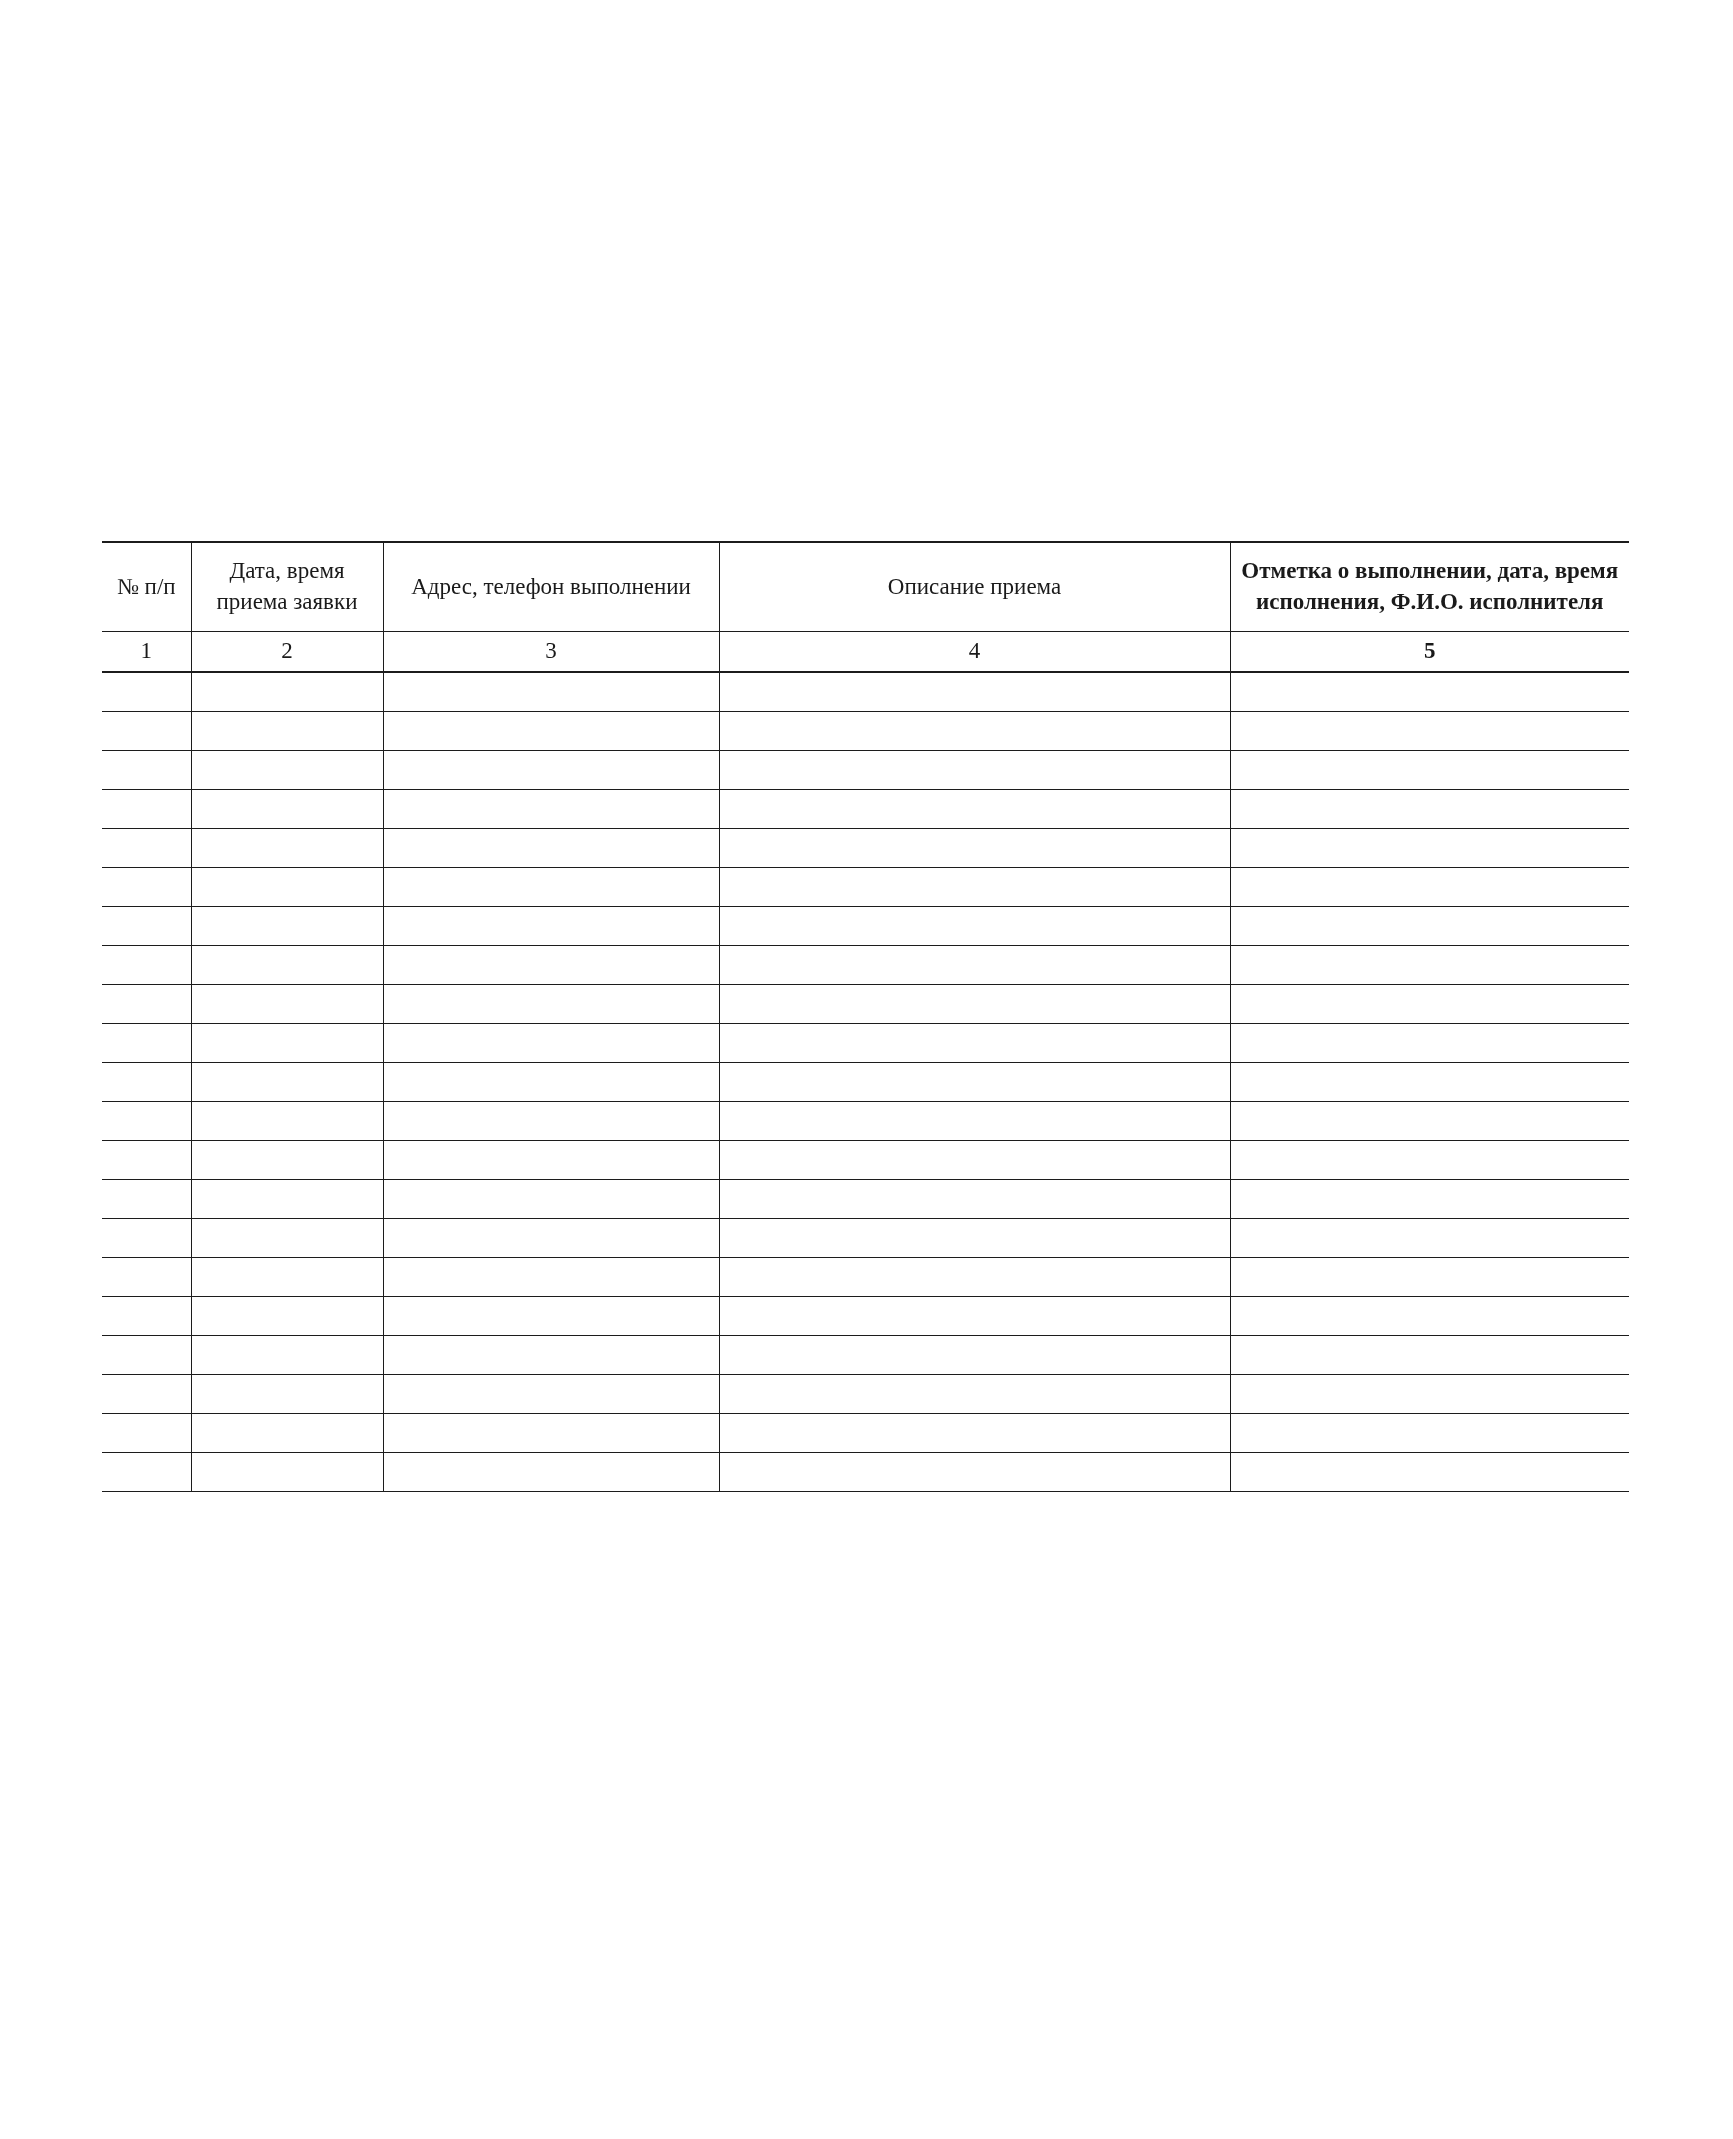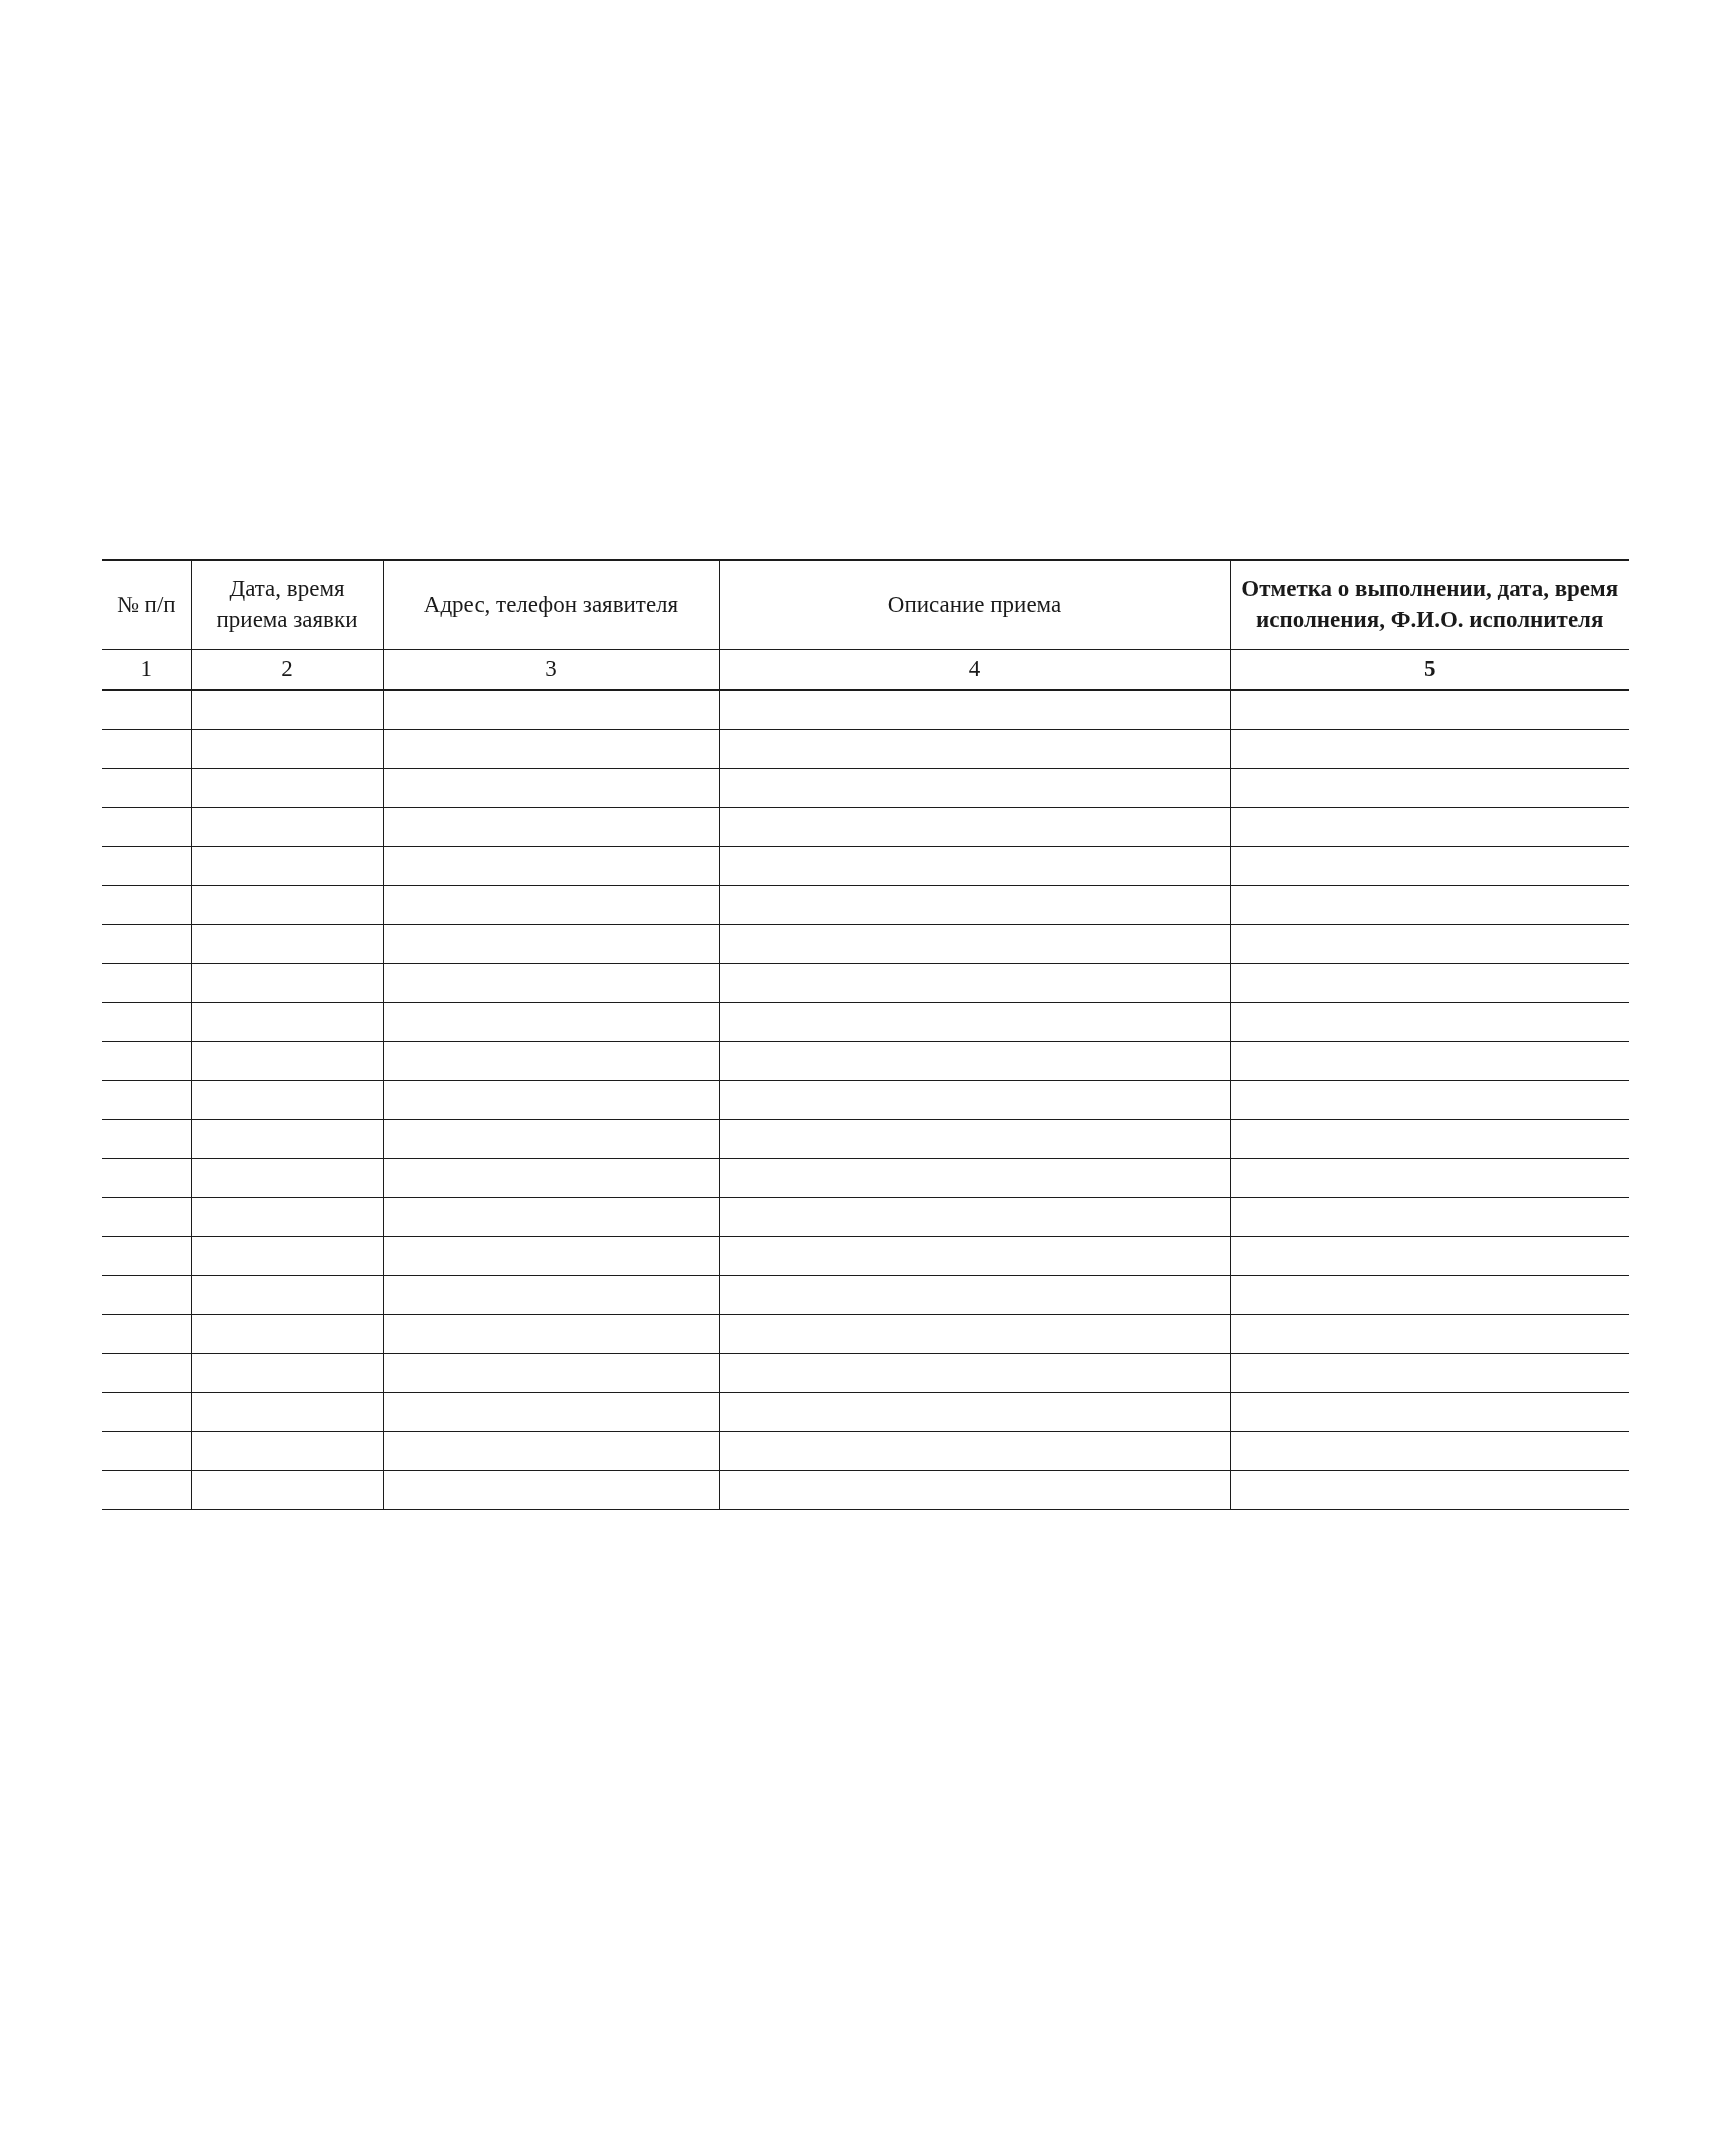--- a/index.html
+++ b/index.html
@@ -12,21 +12,21 @@
     width: 1733px;
     height: 2140px;
     background: #ffffff;
     font-family: "Liberation Serif", "DejaVu Serif", serif;
     color: #1a1a1a;
     overflow: hidden;
   }
   table.log-table {
     position: absolute;
     left: 102px;
-    top: 559px;
+    top: 541px;
     width: 1527px;
     border-collapse: collapse;
     table-layout: fixed;
   }
   .log-table th,
   .log-table td {
     border-left: 1.5px solid #1c1c1c;
     border-right: 1.5px solid #1c1c1c;
     padding: 0;
     text-align: center;
@@ -66,21 +66,21 @@
       <col style="width:89px">
       <col style="width:192px">
       <col style="width:336px">
       <col style="width:511px">
       <col style="width:399px">
     </colgroup>
     <thead>
       <tr class="header-row">
         <th>№ п/п</th>
         <th>Дата, время приема заявки</th>
-        <th>Адрес, телефон заявителя</th>
+        <th>Адрес, телефон выполнении</th>
         <th>Описание приема</th>
         <th>Отметка о выполнении, дата, время исполнения, Ф.И.О. исполнителя</th>
       </tr>
       <tr class="numbers-row">
         <td>1</td>
         <td>2</td>
         <td>3</td>
         <td>4</td>
         <td>5</td>
       </tr>

